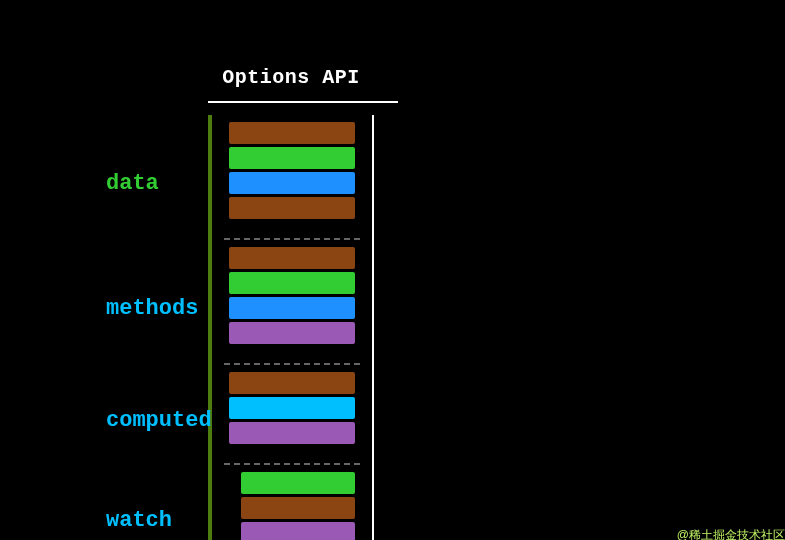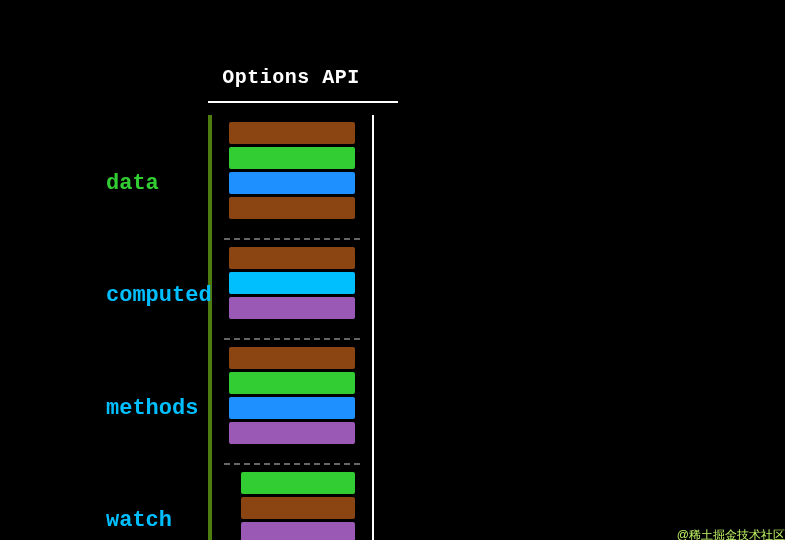--- a/index.html
+++ b/index.html
@@ -99,32 +99,32 @@
   <div class="column-box">
 
     <div class="section section-data" style="position:relative;">
       <span class="section-label label-data">data</span>
       <div class="bar bar-brown"></div>
       <div class="bar bar-green"></div>
       <div class="bar bar-blue"></div>
       <div class="bar bar-brown"></div>
     </div>
 
-    <div class="section section-computed section-divider" style="position:relative;">
-      <span class="section-label label-computed">computed</span>
-      <div class="bar bar-brown"></div>
-      <div class="bar bar-cyan"></div>
-      <div class="bar bar-purple"></div>
-    </div>
-
     <div class="section section-methods section-divider" style="position:relative;">
       <span class="section-label label-methods">methods</span>
       <div class="bar bar-brown"></div>
       <div class="bar bar-green"></div>
       <div class="bar bar-blue"></div>
+      <div class="bar bar-purple"></div>
+    </div>
+
+    <div class="section section-computed section-divider" style="position:relative;">
+      <span class="section-label label-computed">computed</span>
+      <div class="bar bar-brown"></div>
+      <div class="bar bar-cyan"></div>
       <div class="bar bar-purple"></div>
     </div>
 
     <div class="section section-watch section-divider" style="position:relative;padding-left:12px;">
       <span class="section-label label-watch">watch</span>
       <div class="bar bar-green"></div>
       <div class="bar bar-brown"></div>
       <div class="bar bar-purple"></div>
     </div>
 

